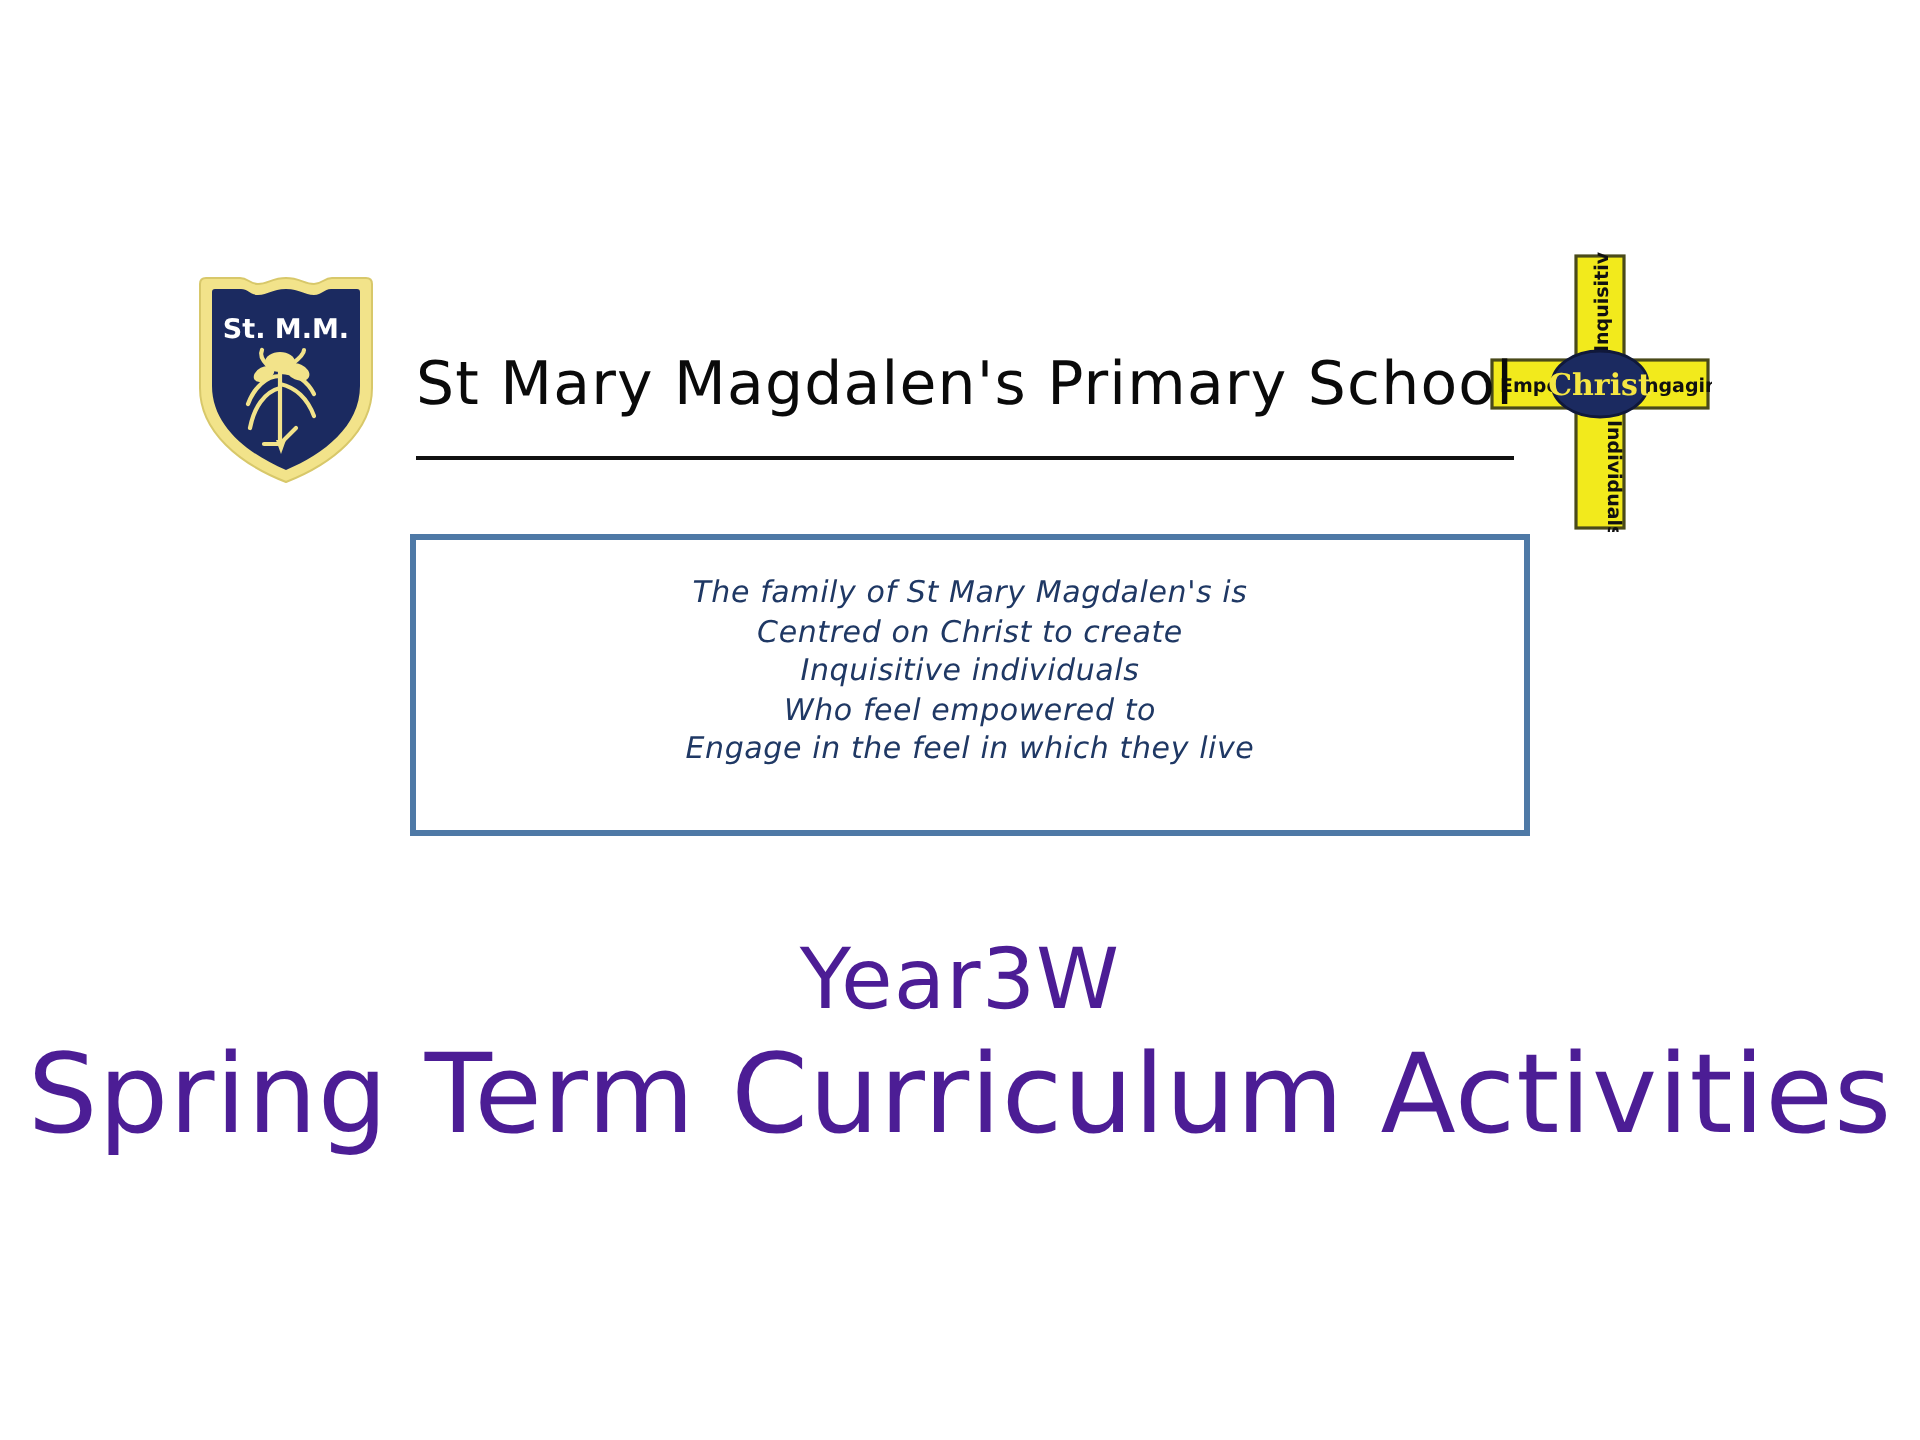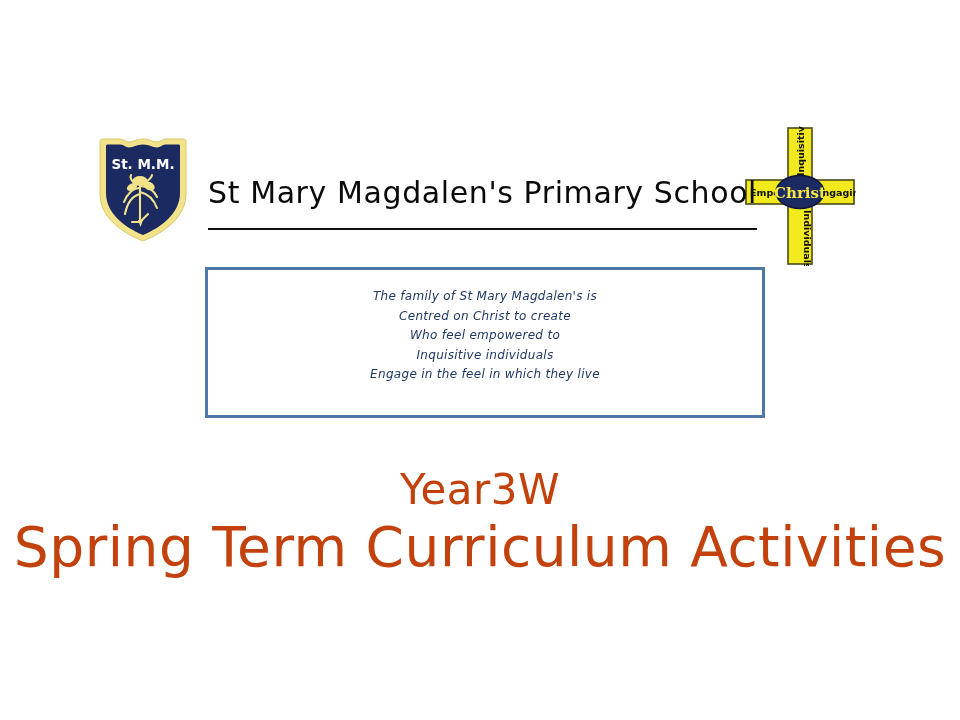--- a/index.html
+++ b/index.html
@@ -77,35 +77,35 @@
     background: #ffffff;
   }
   .mission-text {
     position: absolute;
     left: 0;
     top: 17px;
     width: 100%;
     text-align: center;
     color: #1F3864;
     font-family: "DejaVu Sans", sans-serif;
-    font-size: 12px;
+    font-size: 15px;
     line-height: 19.5px;
     font-style: italic;
     letter-spacing: 0.3px;
   }
   .mission-text div { white-space: nowrap; }
 
   
   .doc-title {
     position: absolute;
     left: 0;
     top: 462px;
     width: 960px;
     text-align: center;
-    color: #c2410c;
+    color: #4c1d95;
     font-family: "DejaVu Sans", sans-serif;
     font-weight: 400;
     letter-spacing: 0.5px;
   }
   .doc-title .line1 {
     font-size: 42px;
     line-height: 56px;
     white-space: nowrap;
   }
   .doc-title .line2 {
@@ -186,22 +186,22 @@
   </div>
 
   <div class="school-name">
     <span class="ul">St Mary Magdalen's Primary School</span>
   </div>
 
   <div class="mission-box">
     <div class="mission-text">
       <div>The family of St Mary Magdalen's is</div>
       <div>Centred on Christ to create</div>
+      <div>Inquisitive individuals</div>
       <div>Who feel empowered to</div>
-      <div>Inquisitive individuals</div>
       <div>Engage in the feel in which they live</div>
     </div>
   </div>
 
   <div class="doc-title">
     <div class="line1">Year3W</div>
     <div class="line2">Spring Term Curriculum Activities</div>
   </div>
 
 </div>

